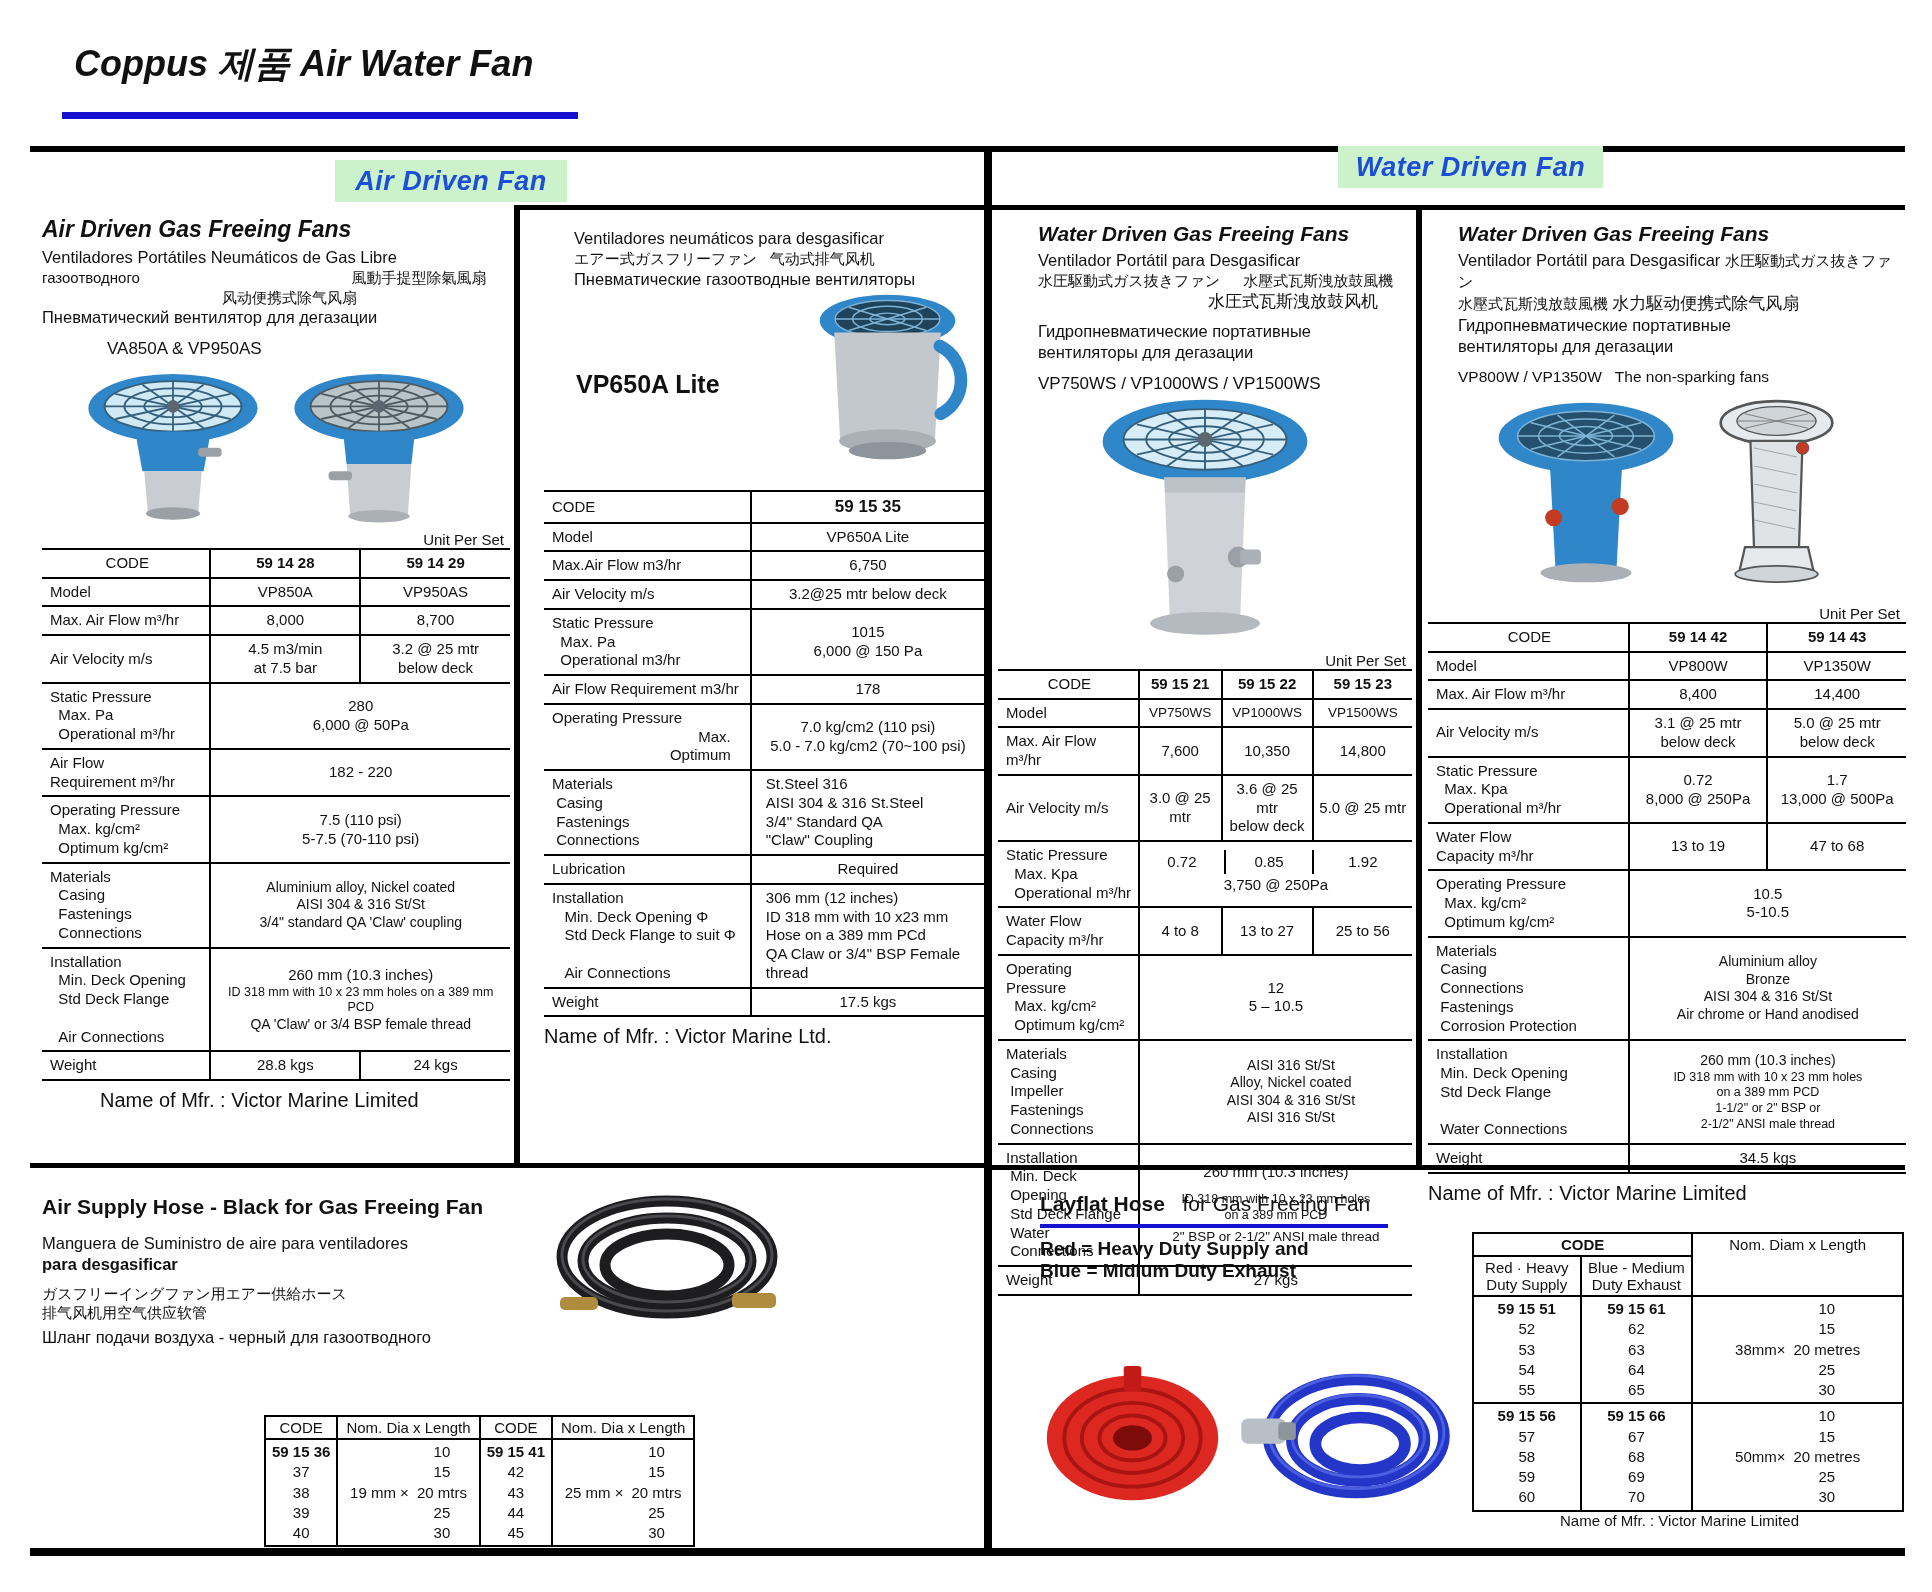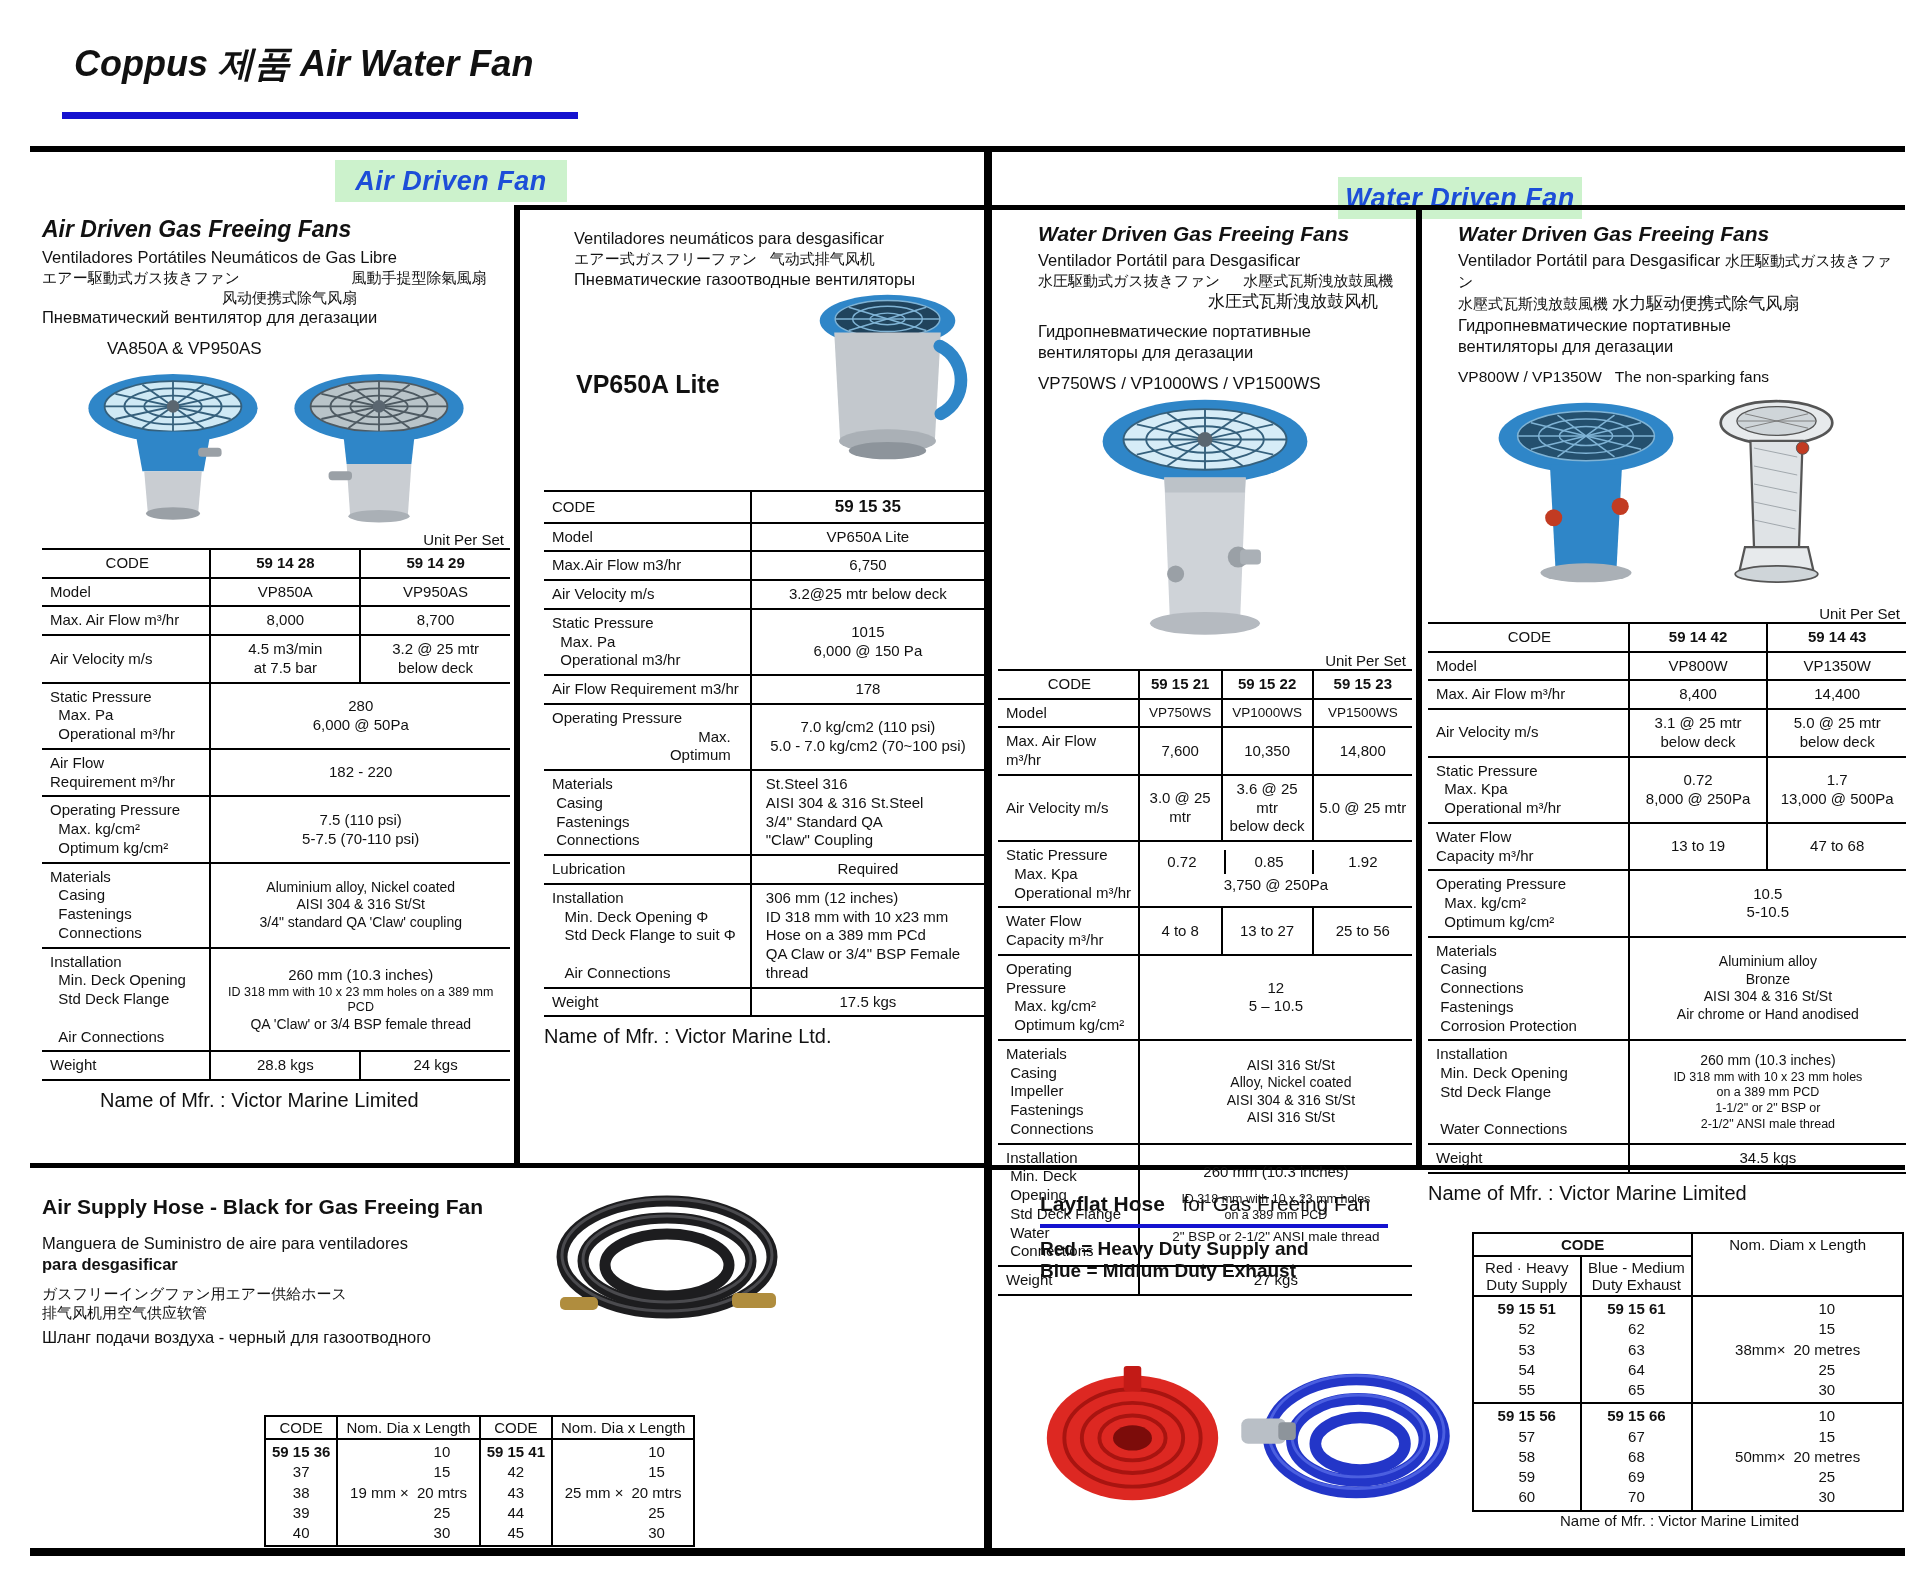--- a/index.html
+++ b/index.html
@@ -54,38 +54,38 @@
 
 <div class="page">
 
   <div class="pagetitle">Coppus 제품 Air Water Fan</div>
   <div class="bluebar" style="left:62px;top:112px;width:516px;height:7px;"></div>
   <div class="rule" style="left:30px;top:146px;width:1875px;height:6px;"></div>
 
   <div class="badge" style="left:335px;top:160px;width:232px;height:42px;">
     <span>Air Driven Fan</span>
   </div>
-  <div class="badge" style="left:1338px;top:177px;width:244px;height:42px;">
+  <div class="badge" style="left:1338px;top:146px;width:265px;height:42px;">
     <span>Water Driven Fan</span>
   </div>
 
   <div class="rule" style="left:514px;top:205px;width:470px;height:5px;"></div>
   <div class="rule" style="left:991px;top:205px;width:914px;height:5px;"></div>
   <div class="rule" style="left:514px;top:205px;width:6px;height:960px;"></div>
   <div class="rule" style="left:984px;top:146px;width:8px;height:1408px;"></div>
   <div class="rule" style="left:1416px;top:205px;width:6px;height:962px;"></div>
   <div class="rule" style="left:30px;top:1163px;width:954px;height:5px;"></div>
   <div class="rule" style="left:992px;top:1165px;width:913px;height:5px;"></div>
   <div class="rule" style="left:30px;top:1548px;width:1875px;height:8px;"></div>
 
   <section class="panel" style="left:42px;top:216px;width:468px;">
     <div class="ptitle">Air Driven Gas Freeing Fans</div>
     <div class="sub">Ventiladores Portátiles Neumáticos de Gas Libre</div>
     <div class="sub jp duo">
-      <span>エアー駆動式ガス抜きファン</span>
+      <span>газоотводного</span>
       <span>風動手提型除氣風扇</span>
     </div>
     <div class="sub jp" style="padding-left:180px;">风动便携式除气风扇</div>
     <div class="sub">Пневматический вентилятор для дегазации</div>
     <div class="models" style="padding-left:65px;">VA850A &amp; VP950AS</div>
 
     <div style="display:flex;gap:6px;justify-content:center;margin-top:6px;">
       <svg viewBox="0 0 200 180" width="200" height="162">
         <ellipse cx="100" cy="48" rx="94" ry="38" fill="#2f86c8"></ellipse>
         <ellipse cx="100" cy="46" rx="76" ry="28" fill="#cfe9f5"></ellipse>

